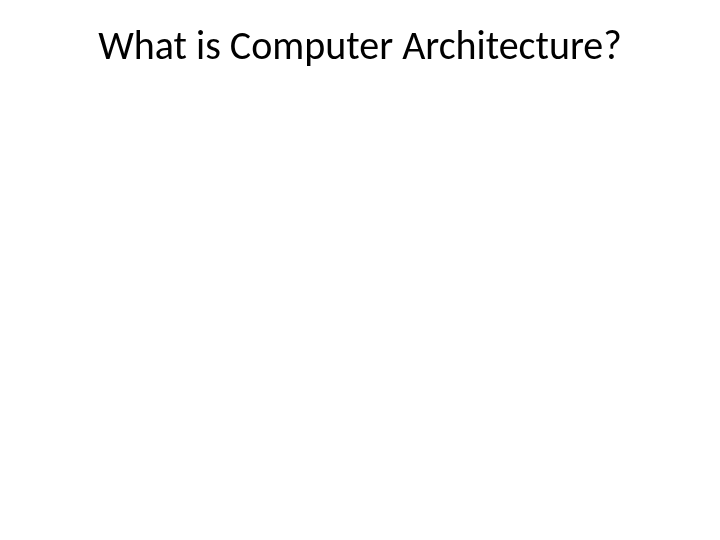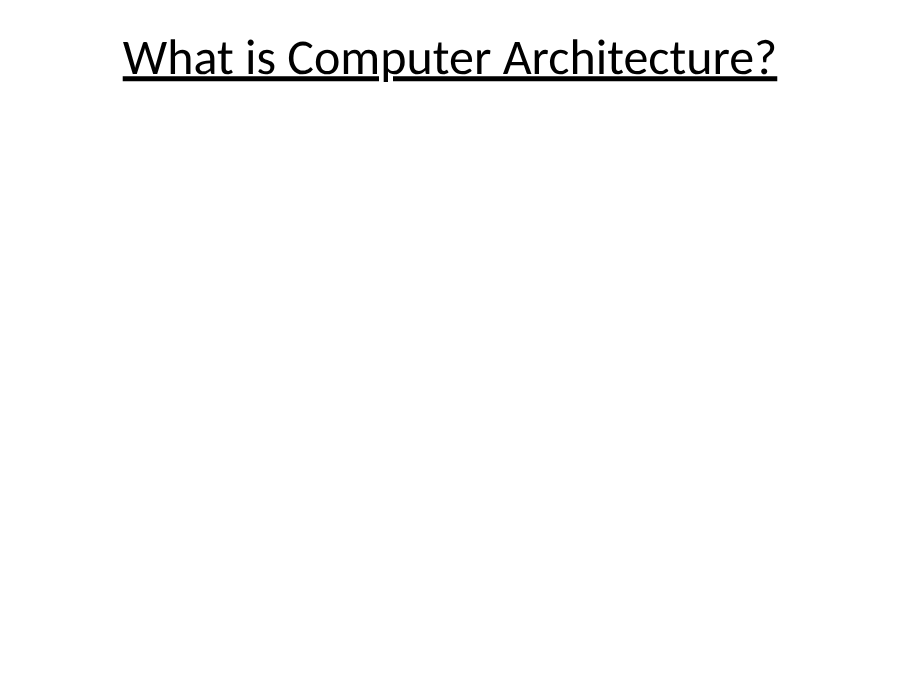--- a/index.html
+++ b/index.html
@@ -13,21 +13,20 @@
       background: #ffffff;
       font-family: Calibri, "Segoe UI", Arial, sans-serif;
       overflow: hidden;
     }
     .slide {
       width: 100%;
       height: 100%;
       padding-top: 22px;
       padding-left: 55px;
       padding-right: 55px;
-      text-decoration: underline;
     }
     .title {
       font-size: 40px;
       font-weight: 400;
       color: #000000;
       text-align: center;
       line-height: 1.2;
     }
   </style>
 </head>

